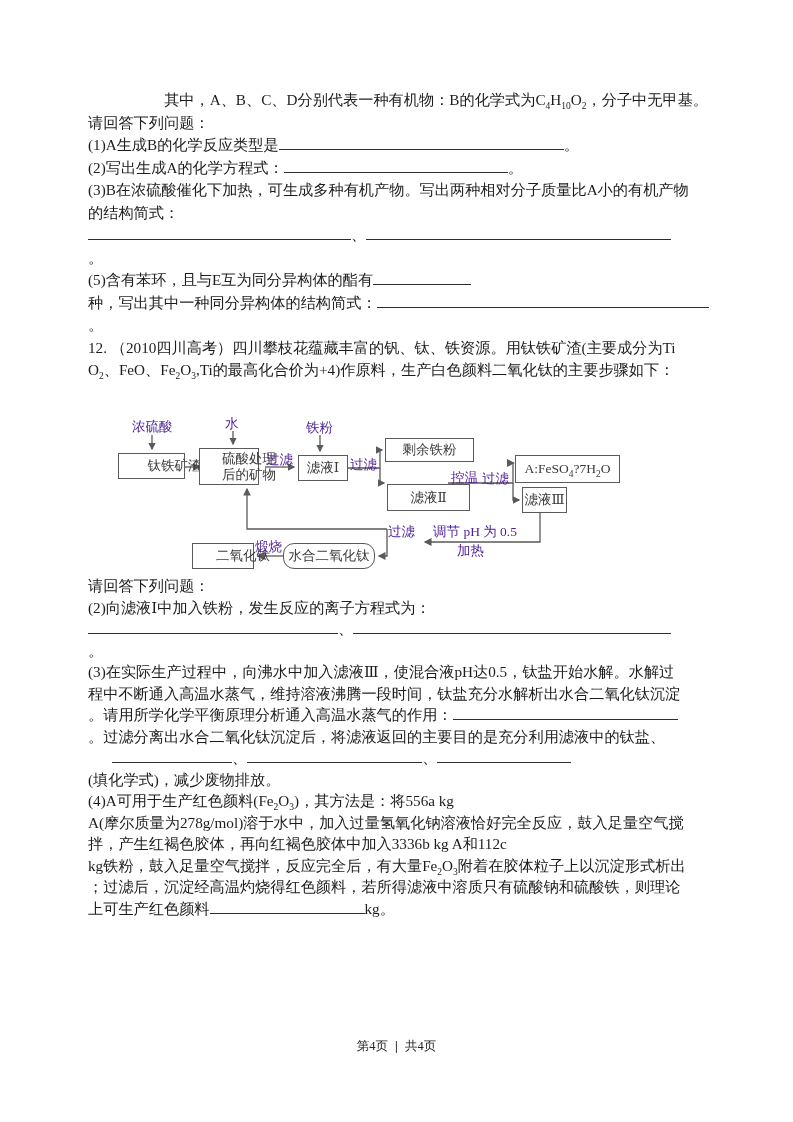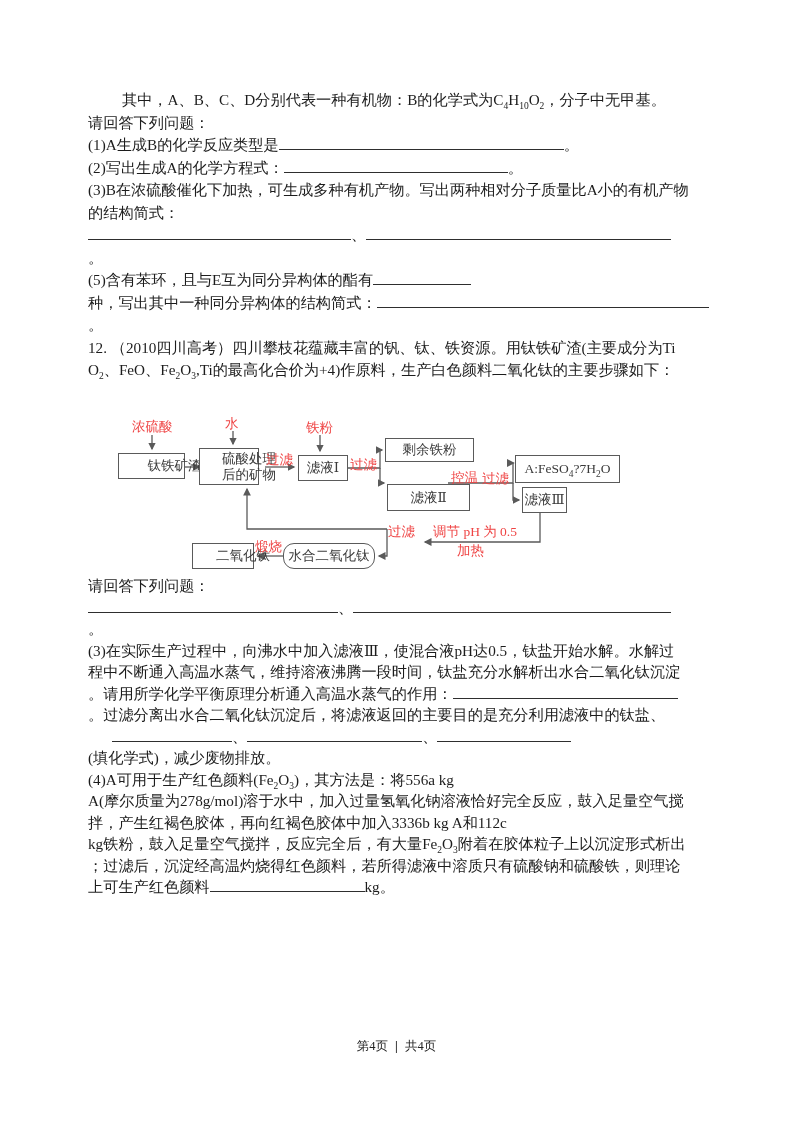--- a/index.html
+++ b/index.html
@@ -18,32 +18,32 @@
   }
   sub{font-size:9.5px;line-height:0;}
   #flowchart{position:absolute;left:85px;top:415px;width:565px;height:162px;}
   #flow-connectors{position:absolute;left:0;top:0;}
   .fbox{
     position:absolute;border:1.4px solid #5a5a5a;background:#fff;
     box-sizing:border-box;display:flex;align-items:center;justify-content:center;
     font-size:13.5px;color:#3a3a3a;
   }
   .fbox span{display:block;text-align:center;line-height:16px;white-space:nowrap;}
-  .flabel{position:absolute;font-size:13.5px;color:#ef4444;white-space:nowrap;line-height:15px;}
+  .flabel{position:absolute;font-size:13.5px;color:#4c1d95;white-space:nowrap;line-height:15px;}
   #page-footer{
     position:absolute;left:0;top:1038px;width:793px;text-align:center;
     font-size:12.5px;color:#222;
   }
   #page-footer .sep{font-weight:bold;margin:0 7px;}
 </style>
 </head>
 <body>
 
 <div id="top-block" class="textblock" style="top:89px;">
-    <div class="tline" style="padding-left: 34px;">其中，A、B、C、D分别代表一种有机物：B的化学式为C<sub>4</sub>H<sub>10</sub>O<sub>2</sub>，分子中无甲基。</div>
+    <div class="tline" style="padding-left: 34px; text-align: right;">其中，A、B、C、D分别代表一种有机物：B的化学式为C<sub>4</sub>H<sub>10</sub>O<sub>2</sub>，分子中无甲基。</div>
     <div class="tline">请回答下列问题：</div>
     <div class="tline">(1)A生成B的化学反应类型是<span class="blank" style="width: 285px;"></span>。</div>
     <div class="tline">(2)写出生成A的化学方程式：<span class="blank" style="width: 224px;"></span>。</div>
     <div class="tline">(3)B在浓硫酸催化下加热，可生成多种有机产物。写出两种相对分子质量比A小的有机产物</div>
     <div class="tline">的结构简式：</div>
     <div class="tline"><span class="blank" style="width: 263px;"></span>、<span class="blank" style="width: 305px;"></span></div>
     <div class="tline">。</div>
     <div class="tline">(5)含有苯环，且与E互为同分异构体的酯有<span class="blank" style="width: 98px;"></span></div>
     <div class="tline">种，写出其中一种同分异构体的结构简式：<span class="blank" style="width: 332px;"></span></div>
     <div class="tline">。</div>
@@ -111,20 +111,21 @@
       <div class="flabel" style="left: 397px; top: 56px;">过滤</div>
       <div class="flabel" style="left: 303px; top: 109px;">过滤</div>
       <div class="flabel" style="left: 348px; top: 109px;">调节 pH 为 0.5</div>
       <div class="flabel" style="left: 372px; top: 128px;">加热</div>
       <div class="flabel" style="left: 170px; top: 124px;">煅烧</div>
     </div>
 </div>
 
 <div id="bottom-block" class="textblock" style="top:575px;">
     <div class="tline">请回答下列问题：</div>
+    <div class="tline">(2)向滤液Ⅰ中加入铁粉，发生反应的离子方程式为：</div>
     <div class="tline"><span class="blank" style="width: 250px;"></span>、<span class="blank" style="width: 318px;"></span></div>
     <div class="tline">。</div>
     <div class="tline">(3)在实际生产过程中，向沸水中加入滤液Ⅲ，使混合液pH达0.5，钛盐开始水解。水解过</div>
     <div class="tline">程中不断通入高温水蒸气，维持溶液沸腾一段时间，钛盐充分水解析出水合二氧化钛沉淀</div>
     <div class="tline">。请用所学化学平衡原理分析通入高温水蒸气的作用：<span class="blank" style="width: 225px;"></span></div>
     <div class="tline">。过滤分离出水合二氧化钛沉淀后，将滤液返回的主要目的是充分利用滤液中的钛盐、</div>
     <div class="tline" style="padding-left: 24px;"><span class="blank" style="width: 120px;"></span>、<span class="blank" style="width: 175px;"></span>、<span class="blank" style="width: 134px;"></span></div>
     <div class="tline">(填化学式)，减少废物排放。</div>
     <div class="tline">(4)A可用于生产红色颜料(Fe<sub>2</sub>O<sub>3</sub>)，其方法是：将556a kg</div>
     <div class="tline">A(摩尔质量为278g/mol)溶于水中，加入过量氢氧化钠溶液恰好完全反应，鼓入足量空气搅</div>

